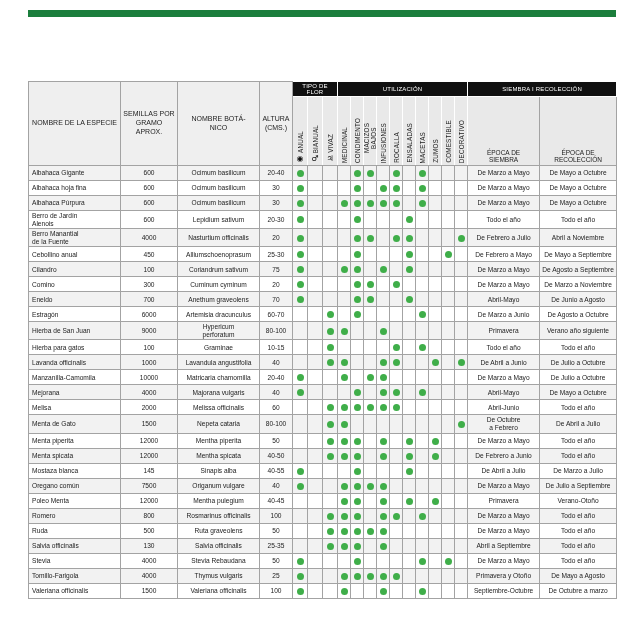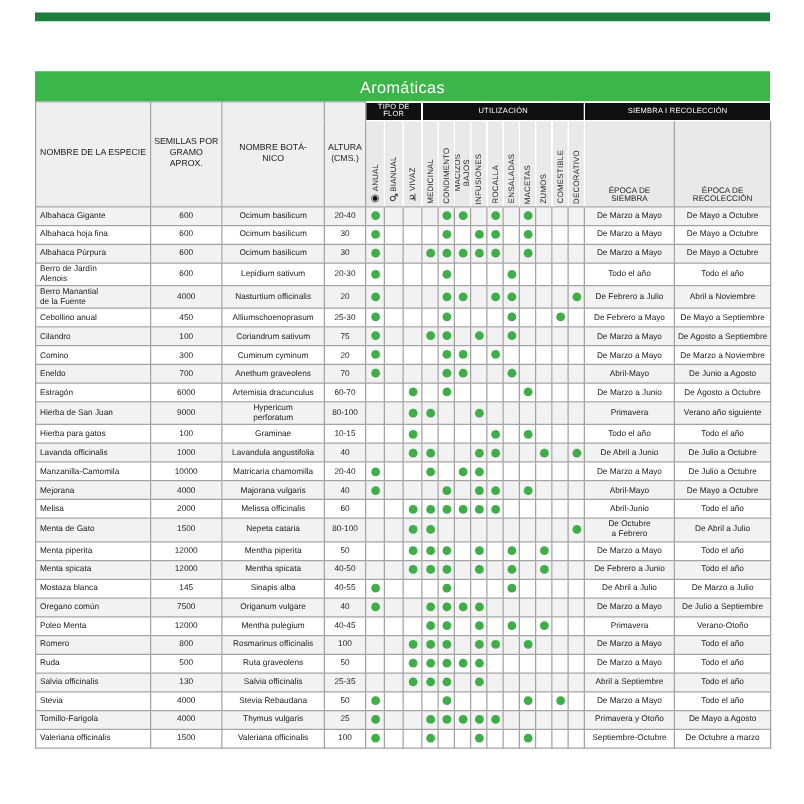--- a/index.html
+++ b/index.html
@@ -29,21 +29,20 @@
   td.name{text-align:left;padding-left:3px;white-space:pre-line;}
   td.bot,td.sie,td.rec{white-space:pre-line;}
   tr.stripe{background:#f2f2f2;}
   .dot{display:inline-block;width:7px;height:7px;border-radius:50%;vertical-align:middle;}
 </style>
 </head>
 <body>
 
 <div class="page">
   <div class="topstrip" style="background: rgb(27, 126, 60);"></div>
-  <div class="titlebar" style="background: rgb(60, 181, 74);">Aromáticas</div>
 
   <table>
     <colgroup id="cols">
         <col style="width: 92px;">
         <col style="width: 57px;">
         <col style="width: 82px;">
         <col style="width: 33px;">
         <col style="width: 15px;">
         <col style="width: 15px;">
         <col style="width: 15px;">

